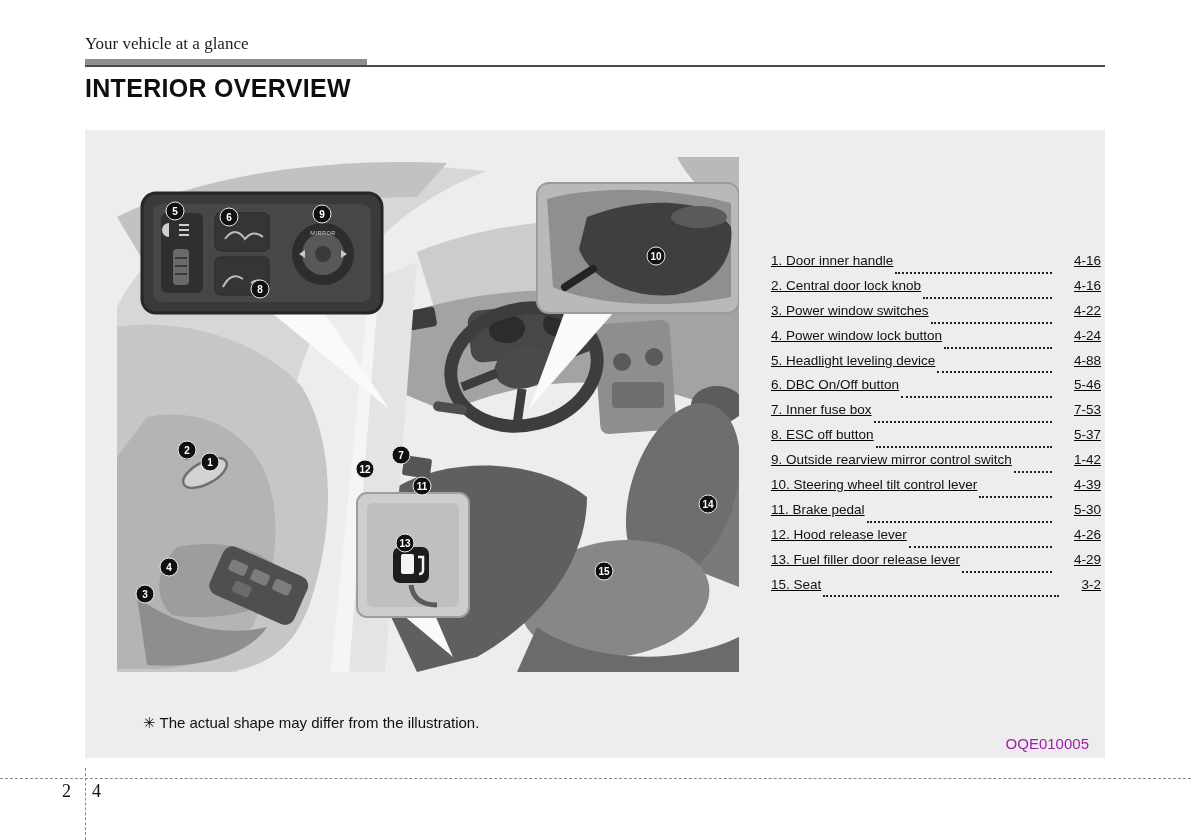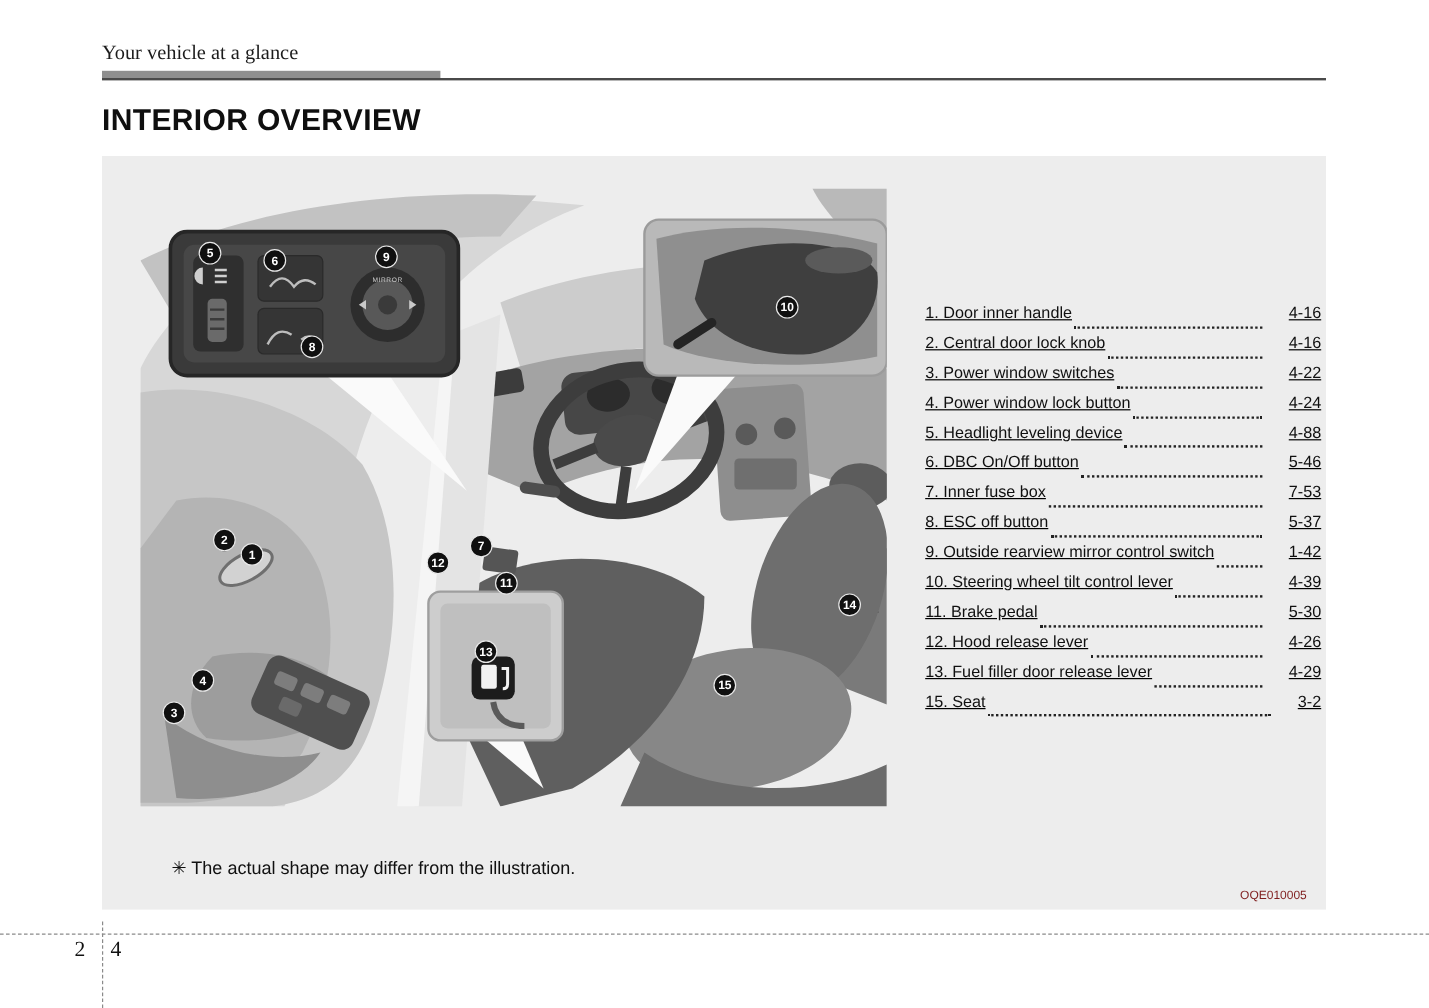--- a/index.html
+++ b/index.html
@@ -8,39 +8,39 @@
 
   .breadcrumb {
     position: absolute; left: 85px; top: 34px;
     font-family: "Liberation Serif", serif;
     font-size: 17px; color: #1c1c1c;
   }
   .rule-thick { position: absolute; left: 85px; top: 59px; width: 282px; height: 7px; background: #8f8f8f; }
   .rule-thin  { position: absolute; left: 85px; top: 65px; width: 1020px; height: 2px; background: #4a4a4a; }
 
   .page-title {
-    position: absolute; left: 85px; top: 86px;
+    position: absolute; left: 85px; top: 74px;
     font-size: 25px; font-weight: bold; color: #0f0f0f; letter-spacing: 0.3px;
   }
 
   .figure-box {
     position: absolute; left: 85px; top: 130px; width: 1020px; height: 628px;
     background: #ededed;
   }
 
   .illustration { position: absolute; left: 32px; top: 27px; width: 622px; height: 515px; }
 
   .parts-list { position: absolute; left: 686px; top: 123px; width: 330px; text-decoration: underline; }
   .part-row { display: flex; align-items: baseline; height: 24.9px; font-size: 13.5px; color: #101010; white-space: nowrap; }
   .part-label { flex: 0 0 auto; }
   .leader { flex: 1 1 auto; min-width: 10px; margin: 0 2px; align-self: flex-end; margin-bottom: 4px; border-bottom: 2px dotted #222; }
   .part-page { flex: 0 0 auto; margin-left: 20px; }
 
   .footnote { position: absolute; left: 30px; bottom: 26px; font-size: 15px; color: #101010; margin-left: 28px; }
-  .image-code { position: absolute; right: 16px; bottom: 6px; font-size: 10px; color: #7f1d1d; }
+  .image-code { position: absolute; right: 16px; bottom: 6px; font-size: 15px; color: #a21caf; }
 
   .crop-h { position: absolute; left: 0; top: 778px; width: 1191px; height: 0; border-top: 1px dashed #8a8a8a; }
   .crop-v { position: absolute; left: 85px; top: 768px; height: 72px; width: 0; border-left: 1px dashed #8a8a8a; }
 
   .page-num { position: absolute; top: 781px; font-family: "Liberation Serif", serif; font-size: 18px; color: #111; }
   .page-num.chapter { left: 62px; }
   .page-num.pagenum { left: 92px; }
 
   
   .con { fill: #ffffff; font-size: 10px; font-weight: bold; text-anchor: middle; font-family: "Liberation Sans", sans-serif; }

